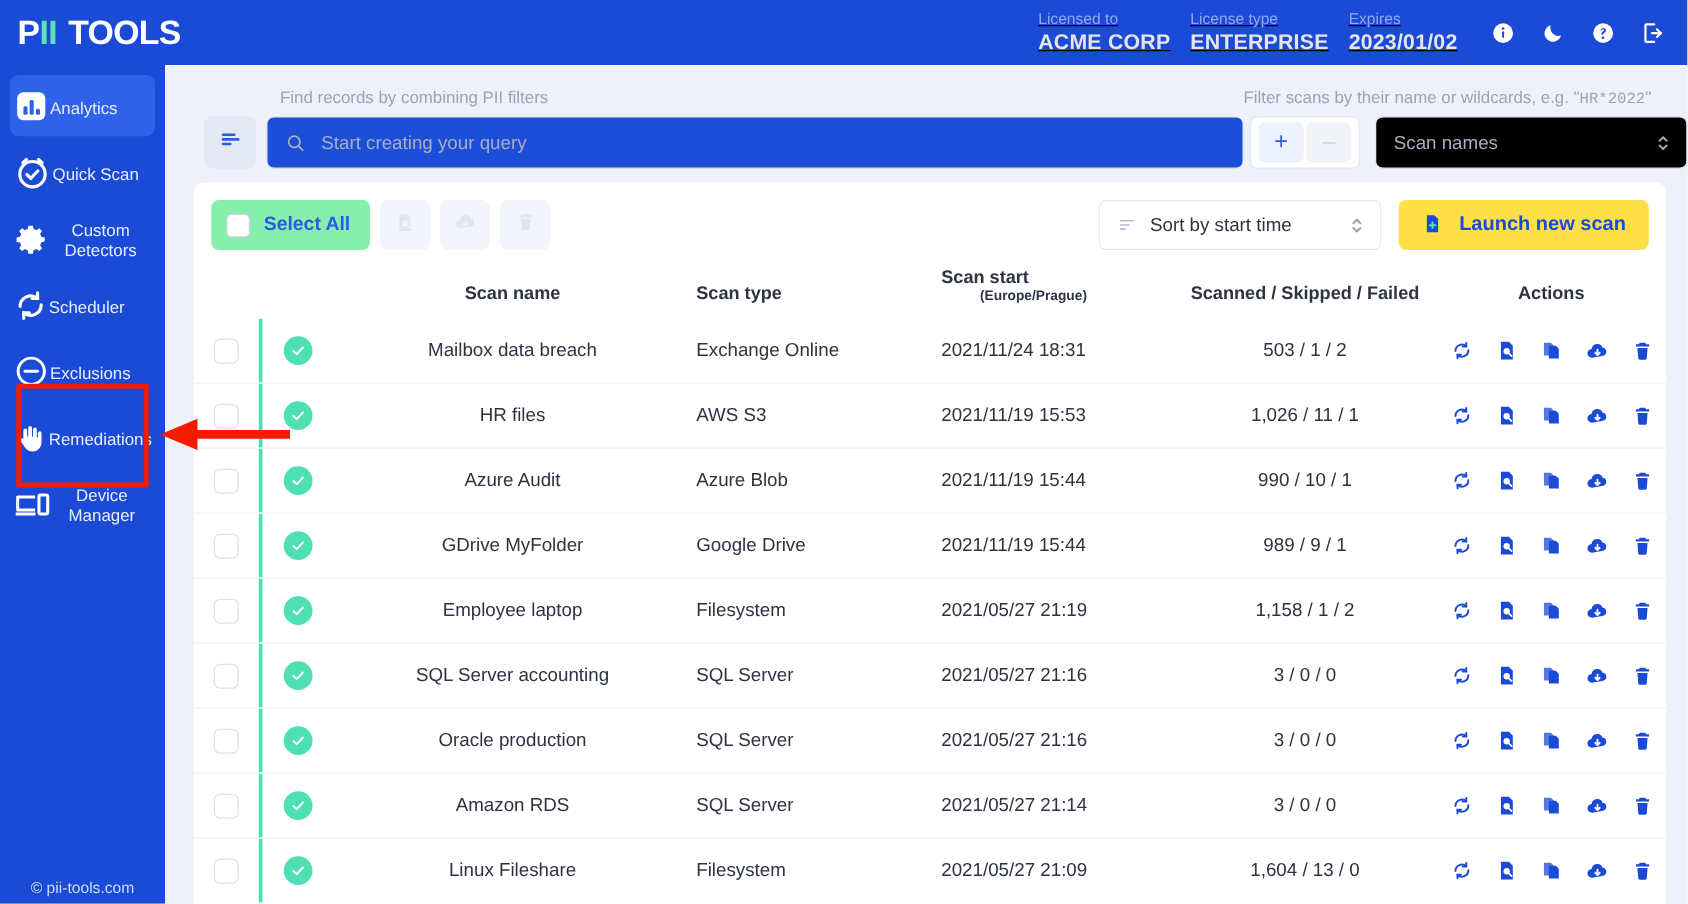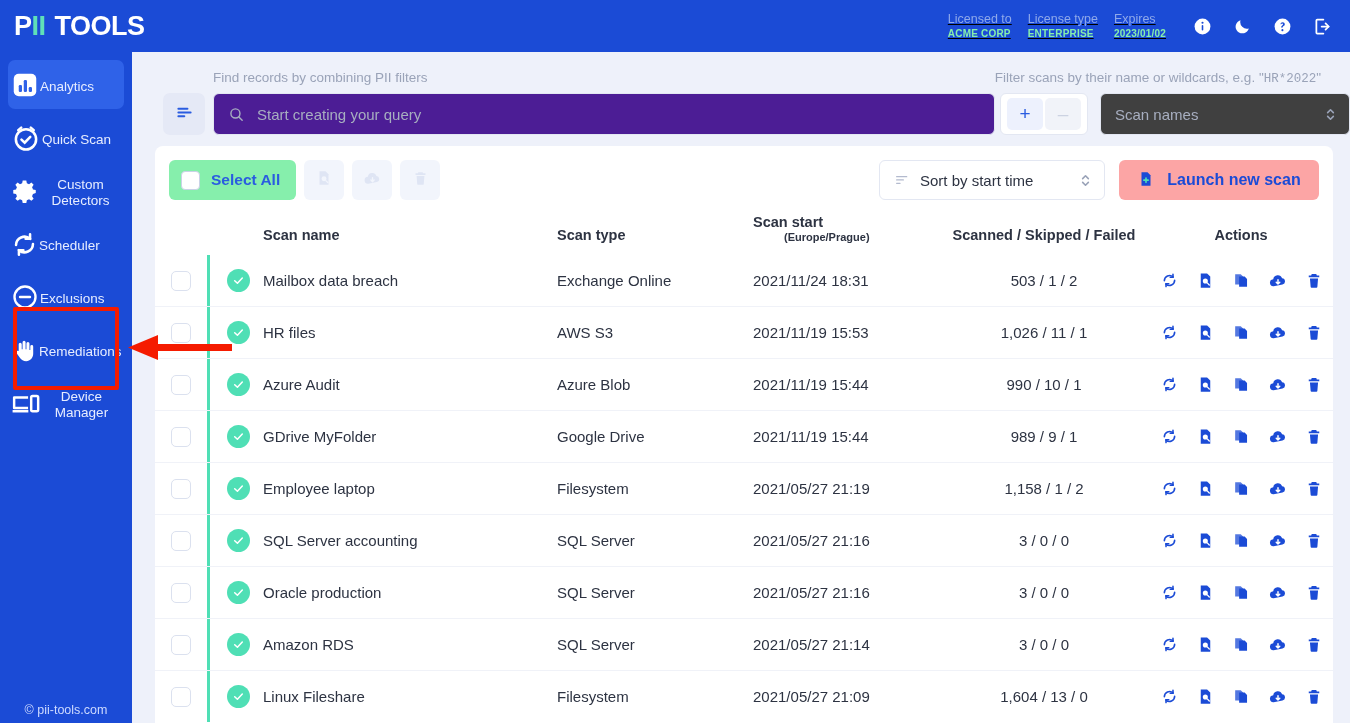--- a/index.html
+++ b/index.html
@@ -25,21 +25,21 @@
   }
   .logo .ii { color: #5fe0b8; }
   .logo .tools { margin-left: 9px; }
 
   .lic-wrap {
     margin-left: auto; margin-right: 8px;
     display: flex; align-items: center; height: 52px;
   }
   .lic-block { margin-right: 16px; line-height: 1.25; text-decoration: underline; }
   .lic-label { font-size: 12.5px; color: #8fa9ea; display: block; }
-  .lic-value { font-size: 10px; font-weight: bold; color: #86efac; display: block; letter-spacing: .2px; }
+  .lic-value { font-size: 17px; font-weight: bold; color: #e5e5e5; display: block; letter-spacing: .2px; }
   .topicon {
     width: 32px; height: 32px; margin: 0 4px;
     display: flex; align-items: center; justify-content: center;
     color: #ffffff; cursor: pointer;
   }
 
   
   .sidebar {
     position: absolute; left: 0; top: 52px; width: 132px; height: 671px;
     background: #1b4bd6;
@@ -62,59 +62,59 @@
     margin-top: auto; margin-bottom: 6px;
     font-size: 12.5px; color: #cddaff;
   }
 
   
   .filterbar {
     position: absolute; left: 155px; top: 60px; width: 1178px; height: 83px;
     background: #eef1fa;
   }
   .hint-left {
-    position: absolute; left: 58px; top: 10px;
+    position: absolute; left: 69px; top: 10px;
     font-size: 13.5px; color: #9aa3b8;
   }
   .hint-right {
     position: absolute; right: 12px; top: 10px;
     font-size: 13.5px; color: #9aa3b8;
   }
   .hint-right .mono { font-family: "Liberation Mono", monospace; font-size: 12.5px; }
 
   .filter-toggle {
     position: absolute; left: 8px; top: 33px;
     width: 42px; height: 42px; border-radius: 7px;
     background: #e5e9f6;
     display: flex; align-items: center; justify-content: center;
     cursor: pointer;
   }
   .query-box {
     position: absolute; left: 58px; top: 33px; width: 782px; height: 42px;
-    background: #4c1d95; border: 1px solid #e3e7f2; border-radius: 6px;
+    background: #1d4ed8; border: 1px solid #e3e7f2; border-radius: 6px;
     display: flex; align-items: center;
   }
   .query-box .mag { margin: 0 12px 0 14px; color: #a7aec0; display: flex; }
   .query-ph { font-size: 15px; color: #a7aec0; }
   .plusminus {
     position: absolute; left: 845px; top: 33px; width: 88px; height: 42px;
     background: #ffffff; border: 1px solid #e3e7f2; border-radius: 6px;
     display: flex; align-items: center; justify-content: center; gap: 2px;
   }
   .pm-btn {
     width: 36px; height: 32px; border-radius: 5px;
     display: flex; align-items: center; justify-content: center;
     font-size: 19px; cursor: pointer;
   }
   .pm-add { background: #edf1fd; color: #2a5ce0; }
   .pm-del { background: #f1f3f9; color: #ccd2e2; }
 
   .sel-box {
     position: absolute; top: 33px; height: 42px;
-    background: #404040; border: 1px solid #e3e7f2; border-radius: 6px;
+    background: #000000; border: 1px solid #e3e7f2; border-radius: 6px;
     display: flex; align-items: center; cursor: pointer;
   }
   .sel-names { left: 945px; width: 250px; }
   .sel-text { font-size: 15px; color: #a7aec0; margin-left: 14px; }
   .sel-caret { margin-left: auto; margin-right: 12px; color: #9aa3b8; display: flex; }
 
   
   .card {
     position: absolute; left: 155px; top: 146px; width: 1178px; height: 600px;
     background: #ffffff; border-radius: 8px 8px 0 0;
@@ -141,38 +141,38 @@
   }
   .sortsel {
     margin-left: auto; width: 226px; height: 40px;
     border: 1px solid #e3e7f2; border-radius: 6px; background: #fff;
     display: flex; align-items: center; cursor: pointer;
   }
   .sortsel .sicon { margin: 0 10px 0 14px; color: #b3bace; display: flex; }
   .sortsel .stext { font-size: 15px; color: #2d3342; }
   .launch-btn {
     margin-left: 14px; width: 200px; height: 40px; border-radius: 6px;
-    background: #fca5a5; display: flex; align-items: center; justify-content: center;
+    background: #fde047; display: flex; align-items: center; justify-content: center;
     cursor: pointer; border: none;
   }
   .launch-btn .ltext {
     font-size: 16px; font-weight: bold; color: #1b4bd6; margin-left: 12px;
   }
 
   
   table.scans { width: 100%; border-collapse: collapse; table-layout: fixed; }
   table.scans th {
     font-size: 14.5px; font-weight: bold; color: #2d3342;
     padding-bottom: 12px; vertical-align: bottom;
   }
   .tz { display: block; font-size: 11px; font-weight: bold; color: #2d3342; margin-top: 1px; padding-left: 31px; }
   .c-chk   { width: 52px; }
   .c-bar   { width: 10px; }
   .c-stat  { width: 46px; }
-  .c-name  { width: 294px; text-align: left; }
+  .c-name  { width: 294px; text-align: center; }
   .c-type  { width: 196px; text-align: left; }
   .c-start { width: 186px; text-align: left; }
   .c-count { width: 210px; text-align: center; }
   .c-act   { width: 184px; text-align: center; }
 
   table.scans td { height: 51px; border-top: 1px solid #f0f2f8; font-size: 15px; color: #2d3342; }
   table.scans tbody tr:first-child td { border-top: none; }
   td.cell-bar { padding: 0; }
   .bar { width: 3px; height: 51px; background: #4fdfb5; }
   .rowchk {

